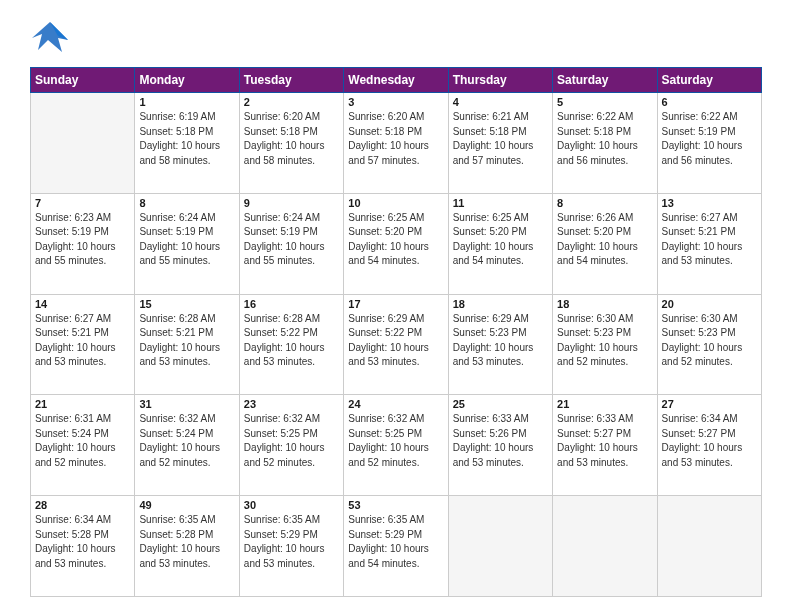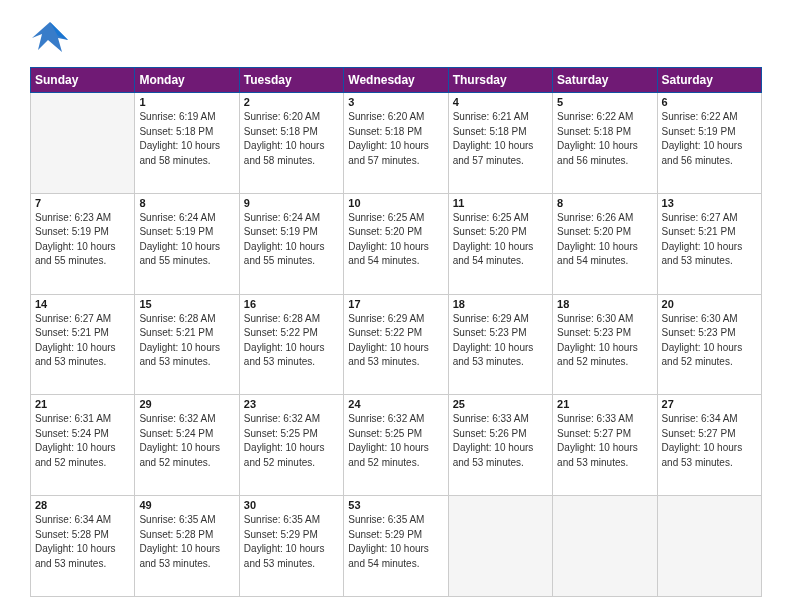--- a/index.html
+++ b/index.html
@@ -214,21 +214,21 @@
             <span class="day-number">20</span>
             <div class="day-info">Sunrise: 6:30 AM<br>Sunset: 5:23 PM<br>Daylight: 10 hours and 52 minutes.</div>
           </td>
         </tr>
         <tr>
           <td>
             <span class="day-number">21</span>
             <div class="day-info">Sunrise: 6:31 AM<br>Sunset: 5:24 PM<br>Daylight: 10 hours and 52 minutes.</div>
           </td>
           <td>
-            <span class="day-number">29</span>
+            <span class="day-number">31</span>
             <div class="day-info">Sunrise: 6:32 AM<br>Sunset: 5:24 PM<br>Daylight: 10 hours and 52 minutes.</div>
           </td>
           <td>
             <span class="day-number">23</span>
             <div class="day-info">Sunrise: 6:32 AM<br>Sunset: 5:25 PM<br>Daylight: 10 hours and 52 minutes.</div>
           </td>
           <td>
             <span class="day-number">24</span>
             <div class="day-info">Sunrise: 6:32 AM<br>Sunset: 5:25 PM<br>Daylight: 10 hours and 52 minutes.</div>
           </td>

